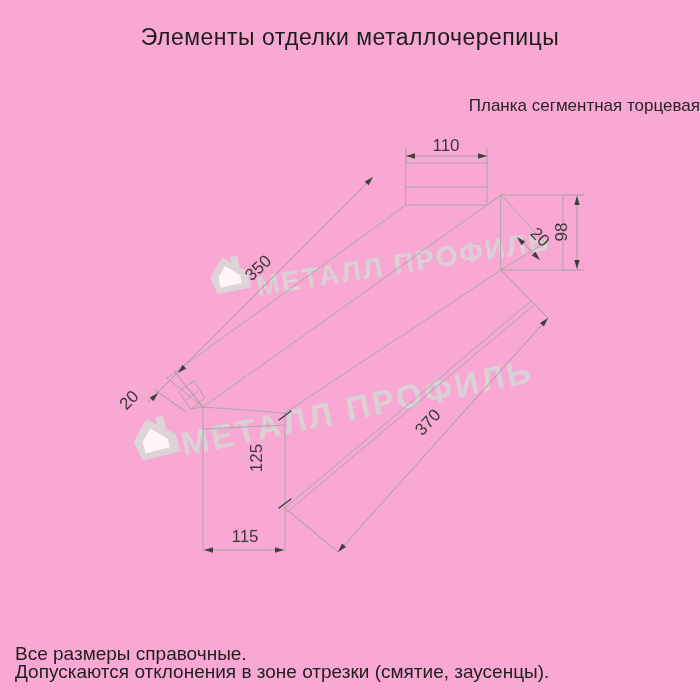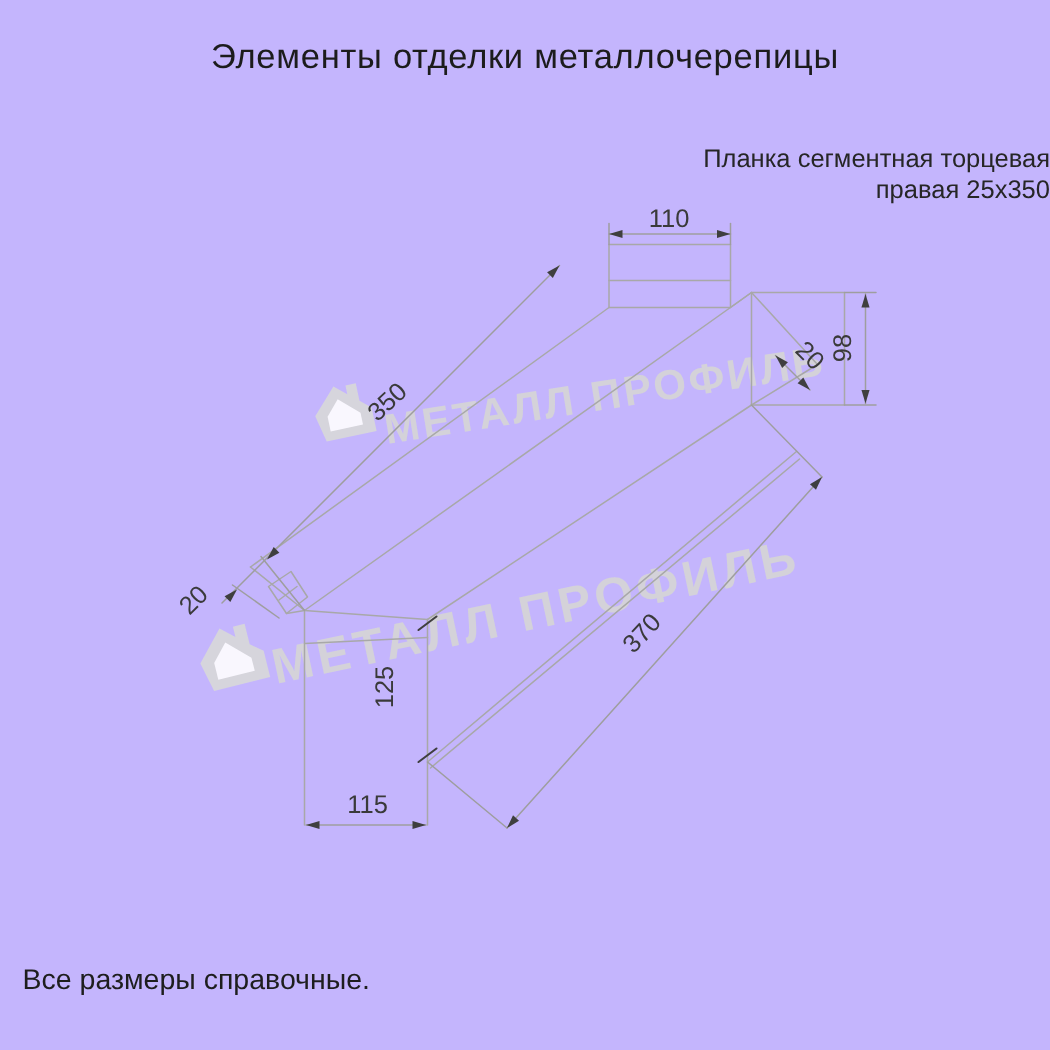--- a/index.html
+++ b/index.html
@@ -1,37 +1,36 @@
 <!DOCTYPE html>
 <html><head>
 <meta charset="utf-8">
 <style>
   html,body{margin:0;padding:0;background:#ffffff;}
-  .page{position:relative;width:700px;height:700px;background:#c4b5fd;overflow:hidden;
+  .page{position:relative;width:700px;height:700px;background:#f9a8d4;overflow:hidden;
         font-family:"Liberation Sans", sans-serif;}
   .title{position:absolute;top:24px;left:0;width:100%;text-align:center;
          font-size:23px;color:#1c1c1c;letter-spacing:0.5px;}
   .subtitle{position:absolute;top:95px;left:0;width:100%;text-align:right;
             font-size:17px;line-height:21px;color:#262626;}
   .footer{position:absolute;left:15px;top:645px;font-size:19px;line-height:18px;color:#1e1e1e;}
   svg.drawing{position:absolute;left:0;top:0;}
   svg text{font-family:"Liberation Sans", sans-serif;}
   .dim-text{font-size:17px;fill:#3a3a3a;}
   .wm-text{font-weight:bold;fill:#d6d6d6;}
 </style>
 </head>
 <body>
 
 <div class="page">
 
   <div class="title">Элементы отделки металлочерепицы</div>
 
   <div class="subtitle">
     <div>Планка сегментная торцевая</div>
-    <div>правая 25х350</div>
   </div>
 
   <svg class="drawing" width="700" height="700" viewBox="0 0 700 700">
     <defs>
       <path id="arrTpl" d="M0,0 L-9,2.7 L-9,-2.7 Z" fill="#3f3f3f"></path>
     </defs>
 
     <g opacity="0.9">
       <g transform="translate(206,258) rotate(-12)">
         <path d="M0,20 L16,3 L24,10 L24,4 L31,4 L31,16 L38,22 L38,38 L4,38 Z" fill="#d9d9d9"></path>
@@ -121,15 +120,16 @@
     <text class="dim-text" transform="translate(536,241) rotate(45)" text-anchor="middle">20</text>
     <text class="dim-text" transform="translate(262,272) rotate(-43)" text-anchor="middle">350</text>
     <text class="dim-text" transform="translate(133,404) rotate(-45)" text-anchor="middle">20</text>
     <text class="dim-text" transform="translate(262,458) rotate(-90)" text-anchor="middle">125</text>
     <text class="dim-text" transform="translate(432,426) rotate(-47)" text-anchor="middle">370</text>
     <text class="dim-text" x="245" y="542" text-anchor="middle">115</text>
   </svg>
 
   <div class="footer">
     <div>Все размеры справочные.</div>
+    <div>Допускаются отклонения в зоне отрезки (смятие, заусенцы).</div>
   </div>
 
 </div>
 
 </body></html>

